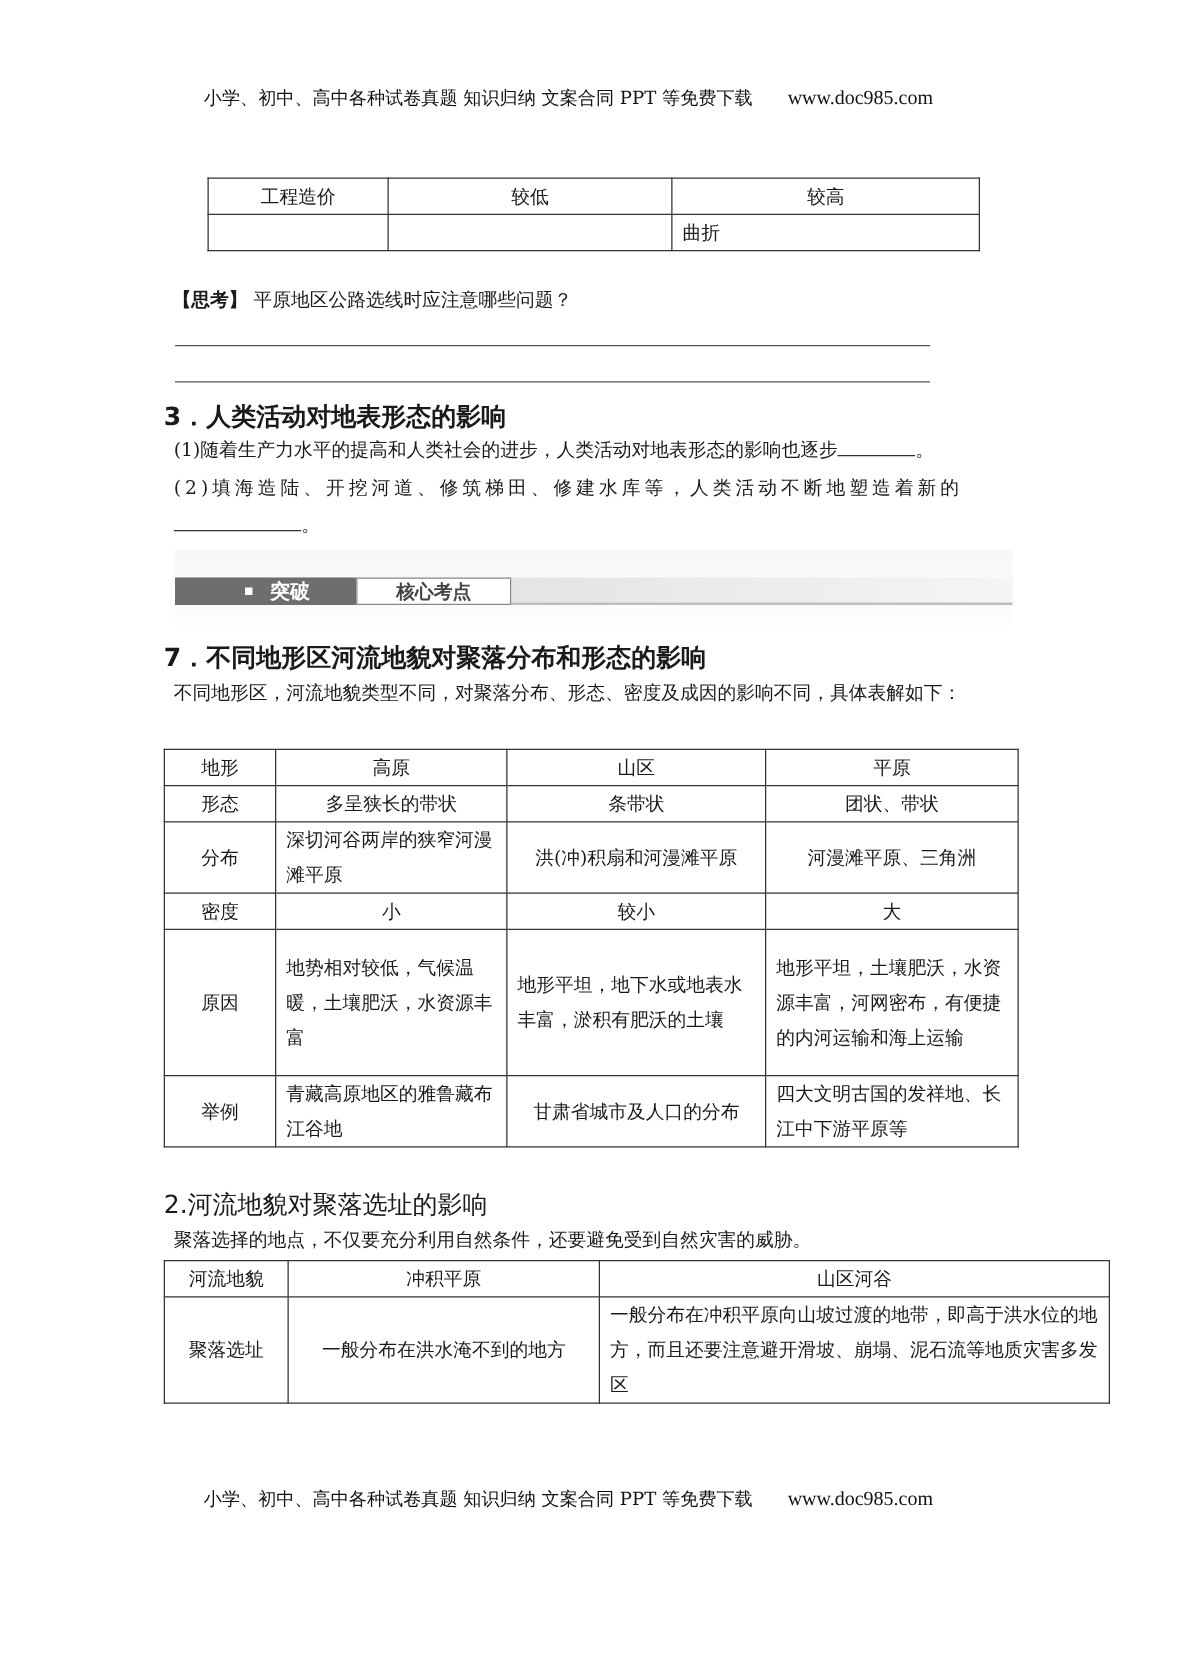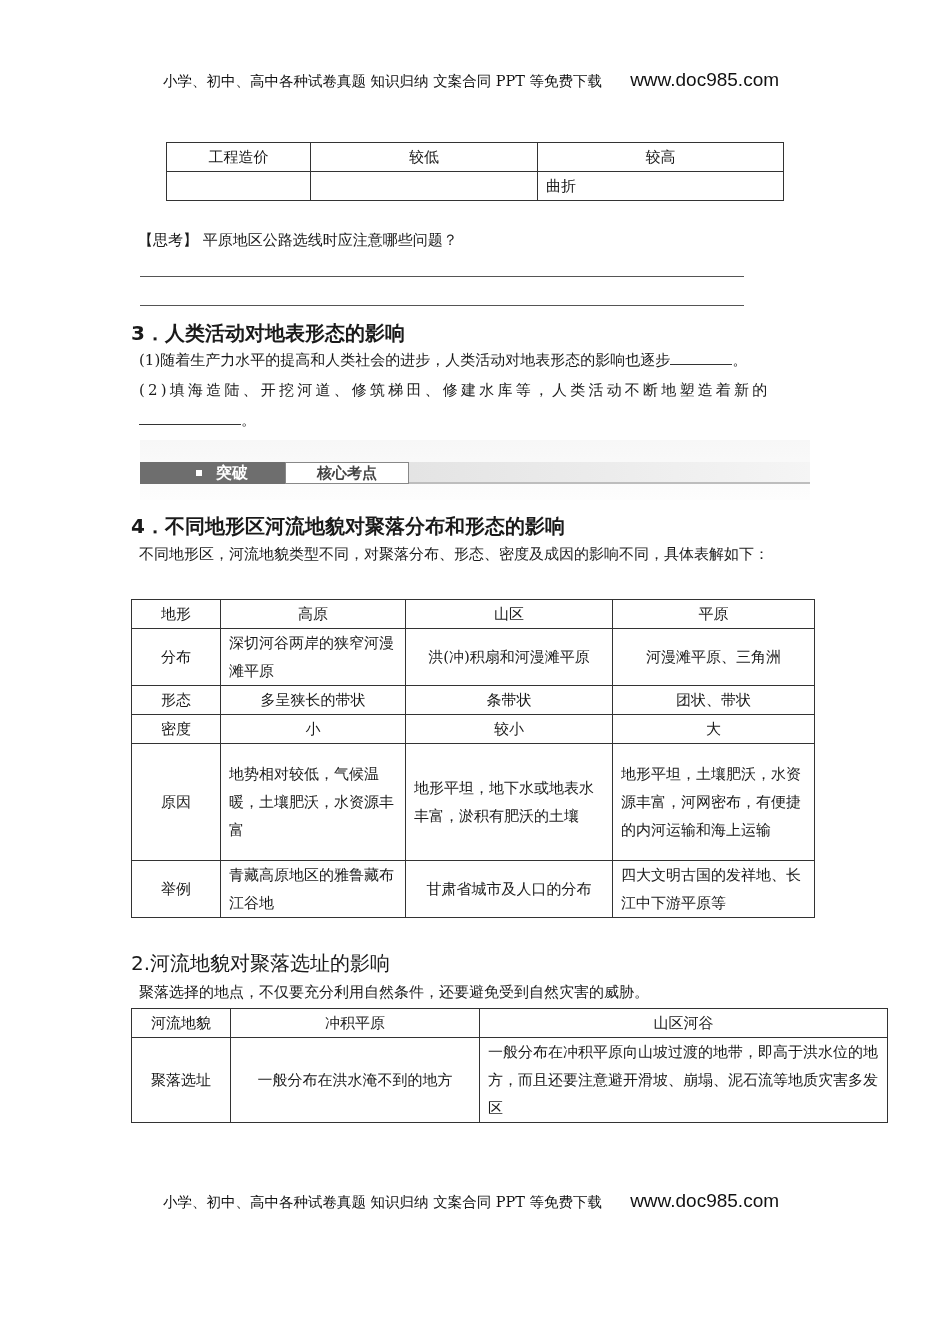--- a/index.html
+++ b/index.html
@@ -7,32 +7,32 @@
     width: 950px; height: 1344px; position: relative; overflow: hidden;
     font-family: "DejaVu Serif", "Liberation Serif", serif;
     color: #1a1a1a;
   }
   .hdr, .ftr {
     position: absolute; left: 163px; width: 630px;
     font-size: 14.5px; white-space: nowrap; color: #111;
   }
   .hdr { top: 69px; }
   .ftr { top: 1190px; }
-  .hdr .url, .ftr .url { margin-left: 28px; font-family: Liberation Sans, sans-serif; font-size: 19px; }
+  .hdr .url, .ftr .url { margin-left: 28px; font-family: Liberation Serif, serif; font-size: 16px; }
 
   table { border-collapse: collapse; position: absolute; }
   td { border: 1px solid #333; font-size: 15px; padding: 0 8px; vertical-align: middle; }
   .c { text-align: center; }
   .l { text-align: left; }
 
   #t0 { left: 166px; top: 142px; width: 618px; }
   #t0 td { height: 28px; }
 
   .think { position: absolute; left: 138px; top: 231px; font-size: 15px; }
-  .think b { font-family: "DejaVu Sans", sans-serif; font-weight: normal; }
+  .think b { font-family: "DejaVu Sans", sans-serif; font-weight: bold; }
   .answer-line { position: absolute; left: 140px; width: 604px; border-top: 1px solid #555; }
 
   .sec-title { position: absolute; left: 131px; font-family: "DejaVu Sans", sans-serif; font-weight: bold; font-size: 20px; }
   .para { position: absolute; left: 139px; width: 672px; font-size: 15px; line-height: 28px; }
   .blank { display: inline-block; border-bottom: 1px solid #333; height: 16px; vertical-align: baseline; }
 
   .banner { position: absolute; left: 140px; top: 440px; width: 670px; height: 60px;
     background: linear-gradient(#f7f7f7, #fdfdfd); }
   .banner .bar { position: absolute; left: 0; top: 22px; width: 670px; height: 20px;
     background: linear-gradient(90deg, #d9d9d9, #ececec 70%, #f5f5f5); border-bottom: 2px solid #bdbdbd; }
@@ -87,42 +87,42 @@
 <div class="para" style="top:406px">
   <span class="blank" style="width:102px"></span><span>。</span>
 </div>
 
 <div class="banner">
   <div class="bar"></div>
   <div class="dark"><span class="sq"></span><span>突破</span></div>
   <div class="light">核心考点</div>
 </div>
 
-<div class="sec-title" style="top:513px">4．不同地形区河流地貌对聚落分布和形态的影响</div>
+<div class="sec-title" style="top:513px">7．不同地形区河流地貌对聚落分布和形态的影响</div>
 <div class="para" style="top:540px">不同地形区，河流地貌类型不同，对聚落分布、形态、密度及成因的影响不同，具体表解如下：</div>
 
 <table id="t1">
   <tbody>
       <tr>
     <td class="c" style="width:72px">地形</td>
     <td class="c" style="width:168px">高原</td>
     <td class="c" style="width:190px">山区</td>
     <td class="c">平原</td>
   </tr>
   <tr>
+    <td class="c">形态</td>
+    <td class="c">多呈狭长的带状</td>
+    <td class="c">条带状</td>
+    <td class="c">团状、带状</td>
+  </tr>
+  <tr>
     <td class="c">分布</td>
     <td class="l">深切河谷两岸的狭窄河漫滩平原</td>
     <td class="c">洪(冲)积扇和河漫滩平原</td>
     <td class="c">河漫滩平原、三角洲</td>
-  </tr>
-  <tr>
-    <td class="c">形态</td>
-    <td class="c">多呈狭长的带状</td>
-    <td class="c">条带状</td>
-    <td class="c">团状、带状</td>
   </tr>
   <tr>
     <td class="c">密度</td>
     <td class="c">小</td>
     <td class="c">较小</td>
     <td class="c">大</td>
   </tr>
   <tr>
     <td class="c" style="height:116px">原因</td>
     <td class="l">地势相对较低，气候温暖，土壤肥沃，水资源丰富</td>

